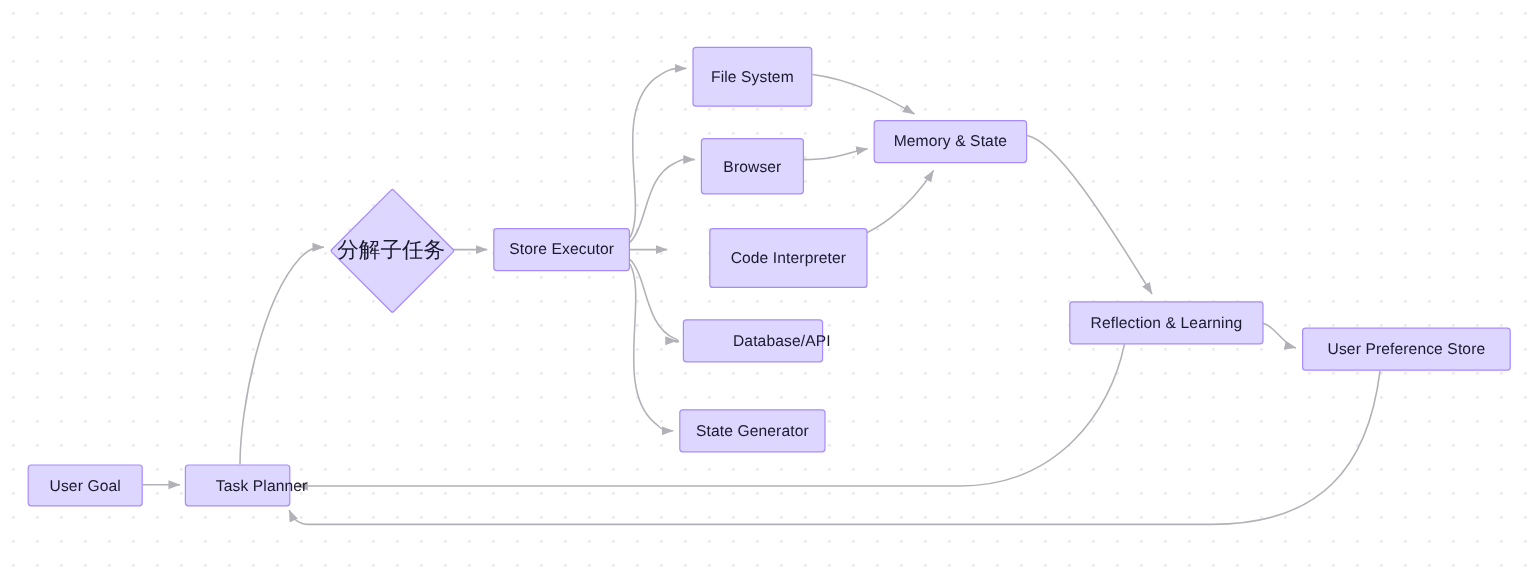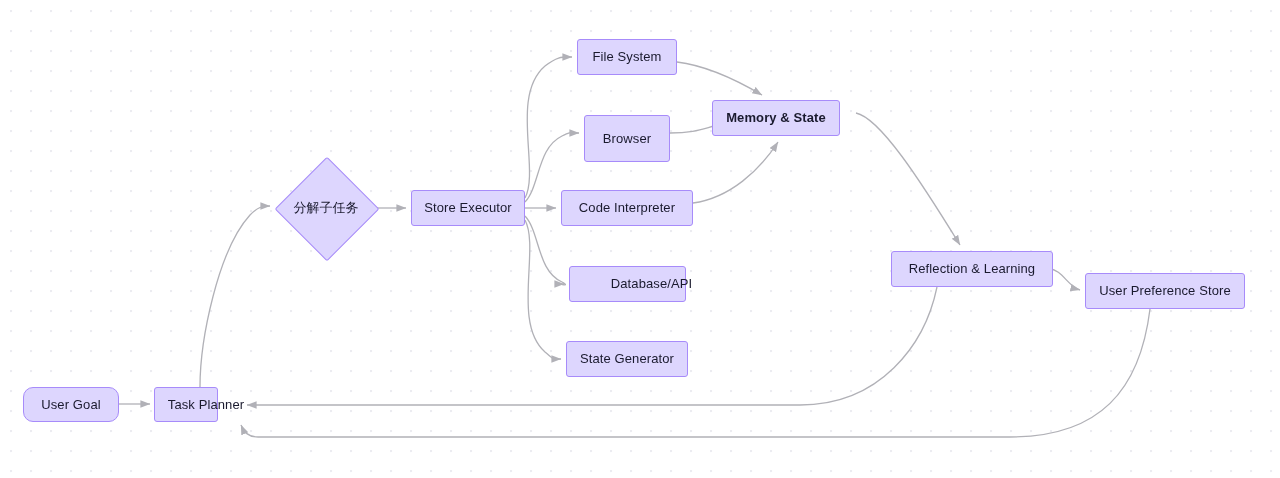--- a/index.html
+++ b/index.html
@@ -70,21 +70,21 @@
     margin-top: -36px;
     background: #ddd6fe;
     border: 1px solid #a78bfa;
     transform: rotate(45deg);
     border-radius: 2px;
   }
   .node-diamond .node-label {
     position: relative;
     z-index: 2;
     color: #1a1a2e;
-    font-size: 13px;
+    font-size: 18px;
     white-space: nowrap;
   }
 </style>
 </head>
 <body>
 
 <div id="canvas">
 
   <svg id="edge-layer" viewBox="0 0 1280 478" xmlns="http://www.w3.org/2000/svg">
     <defs>
@@ -104,62 +104,62 @@
         <path class="edge-path" d="M 677 62 C 710 66, 740 82, 762 95" marker-end="url(#arrow)"></path>
         <path class="edge-path" d="M 670 133 C 698 133, 706 127, 723 124" marker-end="url(#arrow)"></path>
         <path class="edge-path" d="M 693 203 C 730 198, 760 170, 778 142" marker-end="url(#arrow)"></path>
         <path class="edge-path" d="M 856 113 C 880 118, 920 180, 960 245" marker-end="url(#arrow)"></path>
         <path class="edge-path" d="M 1049 269 C 1062 269, 1068 287, 1080 290" marker-end="url(#arrow)"></path>
         <path class="edge-path" d="M 937 287 C 925 345, 880 405, 800 405 L 247 405" marker-end="url(#arrow)"></path>
         <path class="edge-path" d="M 1150 309 C 1140 390, 1100 437, 1010 437 L 258 437 C 248 437, 244 432, 241 425" marker-end="url(#arrow)"></path>
       </g>
   </svg>
 
-  <div class="node" style="left:23px; top:387px; width:96px; height:35px;border-radius:10px;">
+  <div class="node" style="left:23px; top:387px; width:96px; height:35px;">
     <span class="node-label">User Goal</span>
   </div>
 
-  <div class="node" style="left:154px; top:387px; width:64px; height:35px;padding-left:40px;">
+  <div class="node" style="left:154px; top:387px; width:88px; height:35px;padding-left:40px;">
     <span class="node-label">Task Planner</span>
   </div>
 
   <div class="node-diamond" style="left:275px; top:157px; width:102px; height:102px;">
     <span class="diamond-shape"></span>
     <span class="node-label">分解子任务</span>
   </div>
 
   <div class="node" style="left:411px; top:190px; width:114px; height:36px;">
     <span class="node-label">Store Executor</span>
   </div>
 
-  <div class="node" style="left:577px; top:39px; width:100px; height:36px;">
+  <div class="node" style="left:577px; top:39px; width:100px; height:50px;">
     <span class="node-label">File System</span>
   </div>
 
   <div class="node" style="left:584px; top:115px; width:86px; height:47px;">
     <span class="node-label">Browser</span>
   </div>
 
-  <div class="node" style="left:561px; top:190px; width:132px; height:36px;">
+  <div class="node" style="left:591px; top:190px; width:132px; height:50px;">
     <span class="node-label">Code Interpreter</span>
   </div>
 
   <div class="node" style="left:569px; top:266px; width:117px; height:36px;padding-left:48px;">
     <span class="node-label">Database/API</span>
   </div>
 
   <div class="node" style="left:566px; top:341px; width:122px; height:36px;">
     <span class="node-label">State Generator</span>
   </div>
 
-  <div class="node" style="left:712px; top:100px; width:128px; height:36px;font-weight:bold;">
+  <div class="node" style="left:728px; top:100px; width:128px; height:36px;">
     <span class="node-label">Memory &amp; State</span>
   </div>
 
   <div class="node" style="left:891px; top:251px; width:162px; height:36px;">
     <span class="node-label">Reflection &amp; Learning</span>
   </div>
 
-  <div class="node" style="left:1085px; top:273px; width:160px; height:36px;">
+  <div class="node" style="left:1085px; top:273px; width:174px; height:36px;">
     <span class="node-label">User Preference Store</span>
   </div>
 
 </div>
 
 </body></html>

